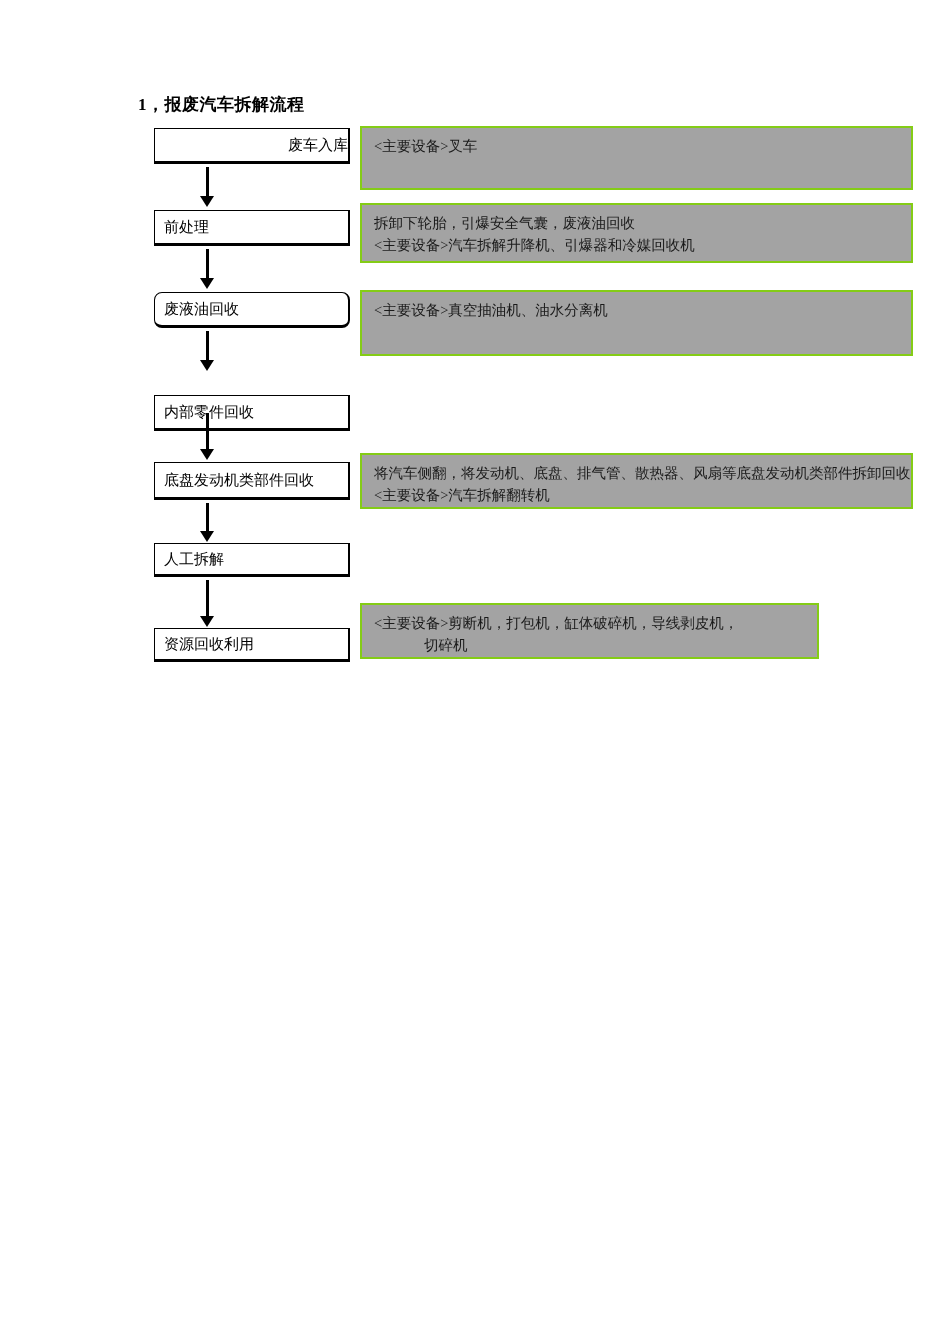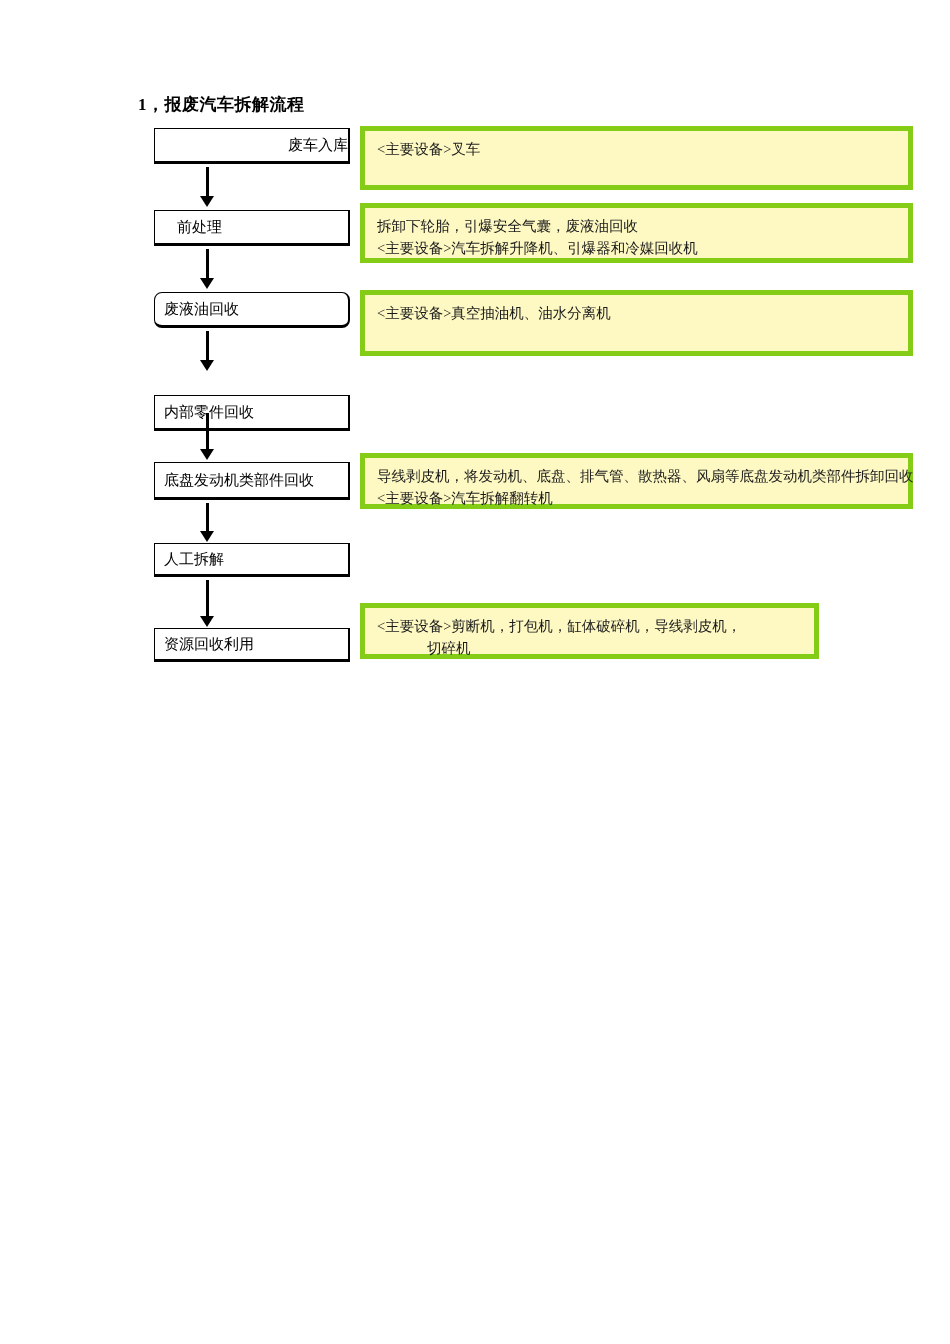--- a/index.html
+++ b/index.html
@@ -73,22 +73,22 @@
     border-left: 7px solid transparent;
     border-right: 7px solid transparent;
     border-top: 11px solid #000000;
   }
 
   
   .desc-panel {
     position: absolute;
     left: 360px;
     box-sizing: border-box;
-    background: #fef9c3;
-    border: 5px solid #84cc16;
+    background: #a3a3a3;
+    border: 2px solid #84cc16;
     padding: 7px 12px 18px 12px;
   }
   .desc-line {
     font-size: 14.5px;
     line-height: 1.55;
     white-space: nowrap;
     color: #1a1a1a;
   }
   .desc-line.indent {
     padding-left: 50px;
@@ -100,21 +100,21 @@
 <div id="doc-title">1，报废汽车拆解流程</div>
 
 <div id="flow-column">
 
   <div class="flow-node" style="top:128px; height:36px;justify-content:flex-end;">
     <span class="node-label">废车入库</span>
   </div>
   <div class="connector" style="top:167px; height:32px;"></div>
   <div class="arrow-head" style="top:196px;"></div>
 
-  <div class="flow-node" style="top:210px; height:36px;padding-left:13px;">
+  <div class="flow-node" style="top:210px; height:36px;">
     <span class="node-label">前处理</span>
   </div>
   <div class="connector" style="top:249px; height:32px;"></div>
   <div class="arrow-head" style="top:278px;"></div>
 
   <div class="flow-node" style="top:292px; height:36px;border-radius:8px;">
     <span class="node-label">废液油回收</span>
   </div>
   <div class="connector" style="top:331px; height:33px;"></div>
   <div class="arrow-head" style="top:360px;"></div>
@@ -152,21 +152,21 @@
   <div class="desc-panel" style="top:203px; width:553px; height:60px;">
     <div class="desc-line">拆卸下轮胎，引爆安全气囊，废液油回收</div>
     <div class="desc-line">&lt;主要设备&gt;汽车拆解升降机、引爆器和冷媒回收机</div>
   </div>
 
   <div class="desc-panel" style="top:290px; width:553px; height:66px;">
     <div class="desc-line">&lt;主要设备&gt;真空抽油机、油水分离机</div>
   </div>
 
   <div class="desc-panel" style="top:453px; width:553px; height:56px;">
-    <div class="desc-line">导线剥皮机，将发动机、底盘、排气管、散热器、风扇等底盘发动机类部件拆卸回收</div>
+    <div class="desc-line">将汽车侧翻，将发动机、底盘、排气管、散热器、风扇等底盘发动机类部件拆卸回收</div>
     <div class="desc-line">&lt;主要设备&gt;汽车拆解翻转机</div>
   </div>
 
   <div class="desc-panel" style="top:603px; width:459px; height:56px;">
     <div class="desc-line">&lt;主要设备&gt;剪断机，打包机，缸体破碎机，导线剥皮机，</div>
     <div class="desc-line indent">切碎机</div>
   </div>
 
 </div>
 

